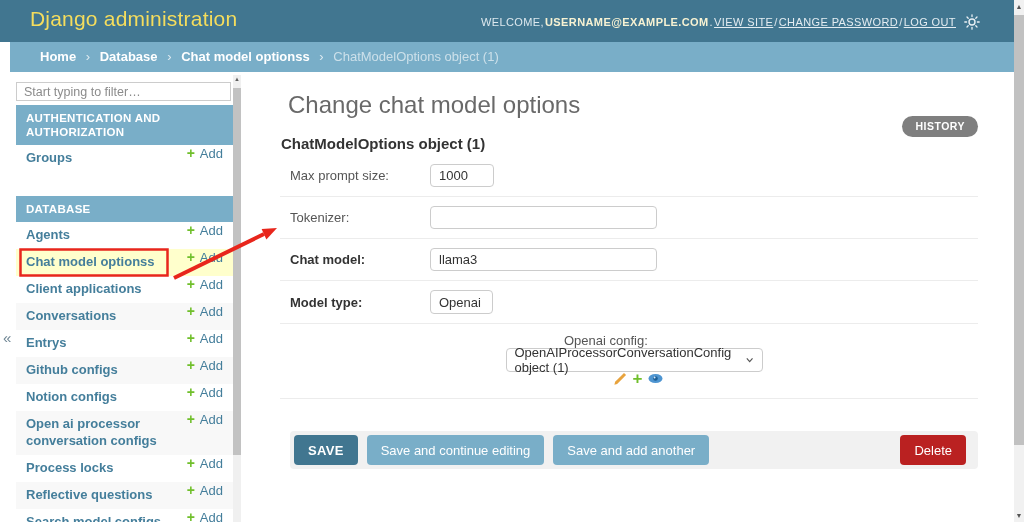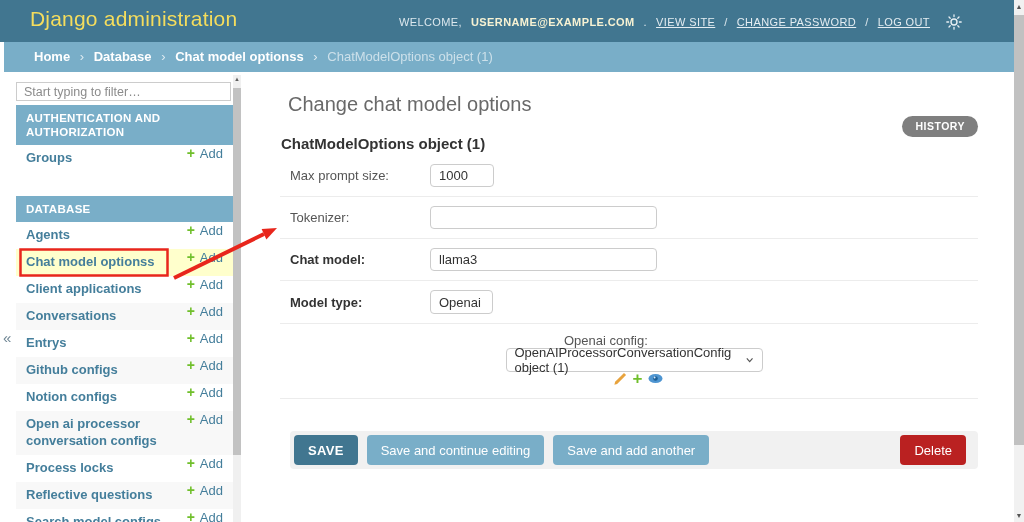--- a/index.html
+++ b/index.html
@@ -3,27 +3,27 @@
 <meta charset="utf-8">
 <style>
   :root { font-family: "Liberation Sans", "DejaVu Sans", sans-serif; }
   * { box-sizing: border-box; margin: 0; padding: 0; }
   body { width: 1024px; height: 522px; overflow: hidden; background: #fff; }
   .viewport { position: relative; width: 1024px; height: 522px; background: #fff; overflow: hidden; }
 
   
   .hdr { position: absolute; left: 0; top: 0; width: 1014px; height: 42px; background: var(--header_bg); }
   .branding { position: absolute; left: 30px; top: 7px; font-size: 21px; font-weight: 400; color: var(--accent_yellow); letter-spacing: 0.2px; }
-  .user-tools { position: absolute; right: 52px; top: 14px; font-size: 11px; color: #dde8ee; letter-spacing: 0.4px; display: flex; align-items: center; gap: 9px; white-space: nowrap; }
+  .user-tools { position: absolute; right: 34px; top: 14px; font-size: 11px; color: #dde8ee; letter-spacing: 0.4px; display: flex; align-items: center; gap: 1px; white-space: nowrap; }
   .user-tools .uname { font-weight: bold; color: #f7f2d3; }
   .user-tools a { color: #e4edf2; text-decoration: underline; cursor: pointer; }
   .theme-toggle { margin-left: 7px; display: inline-flex; cursor: pointer; }
 
   
-  .crumbs { position: absolute; left: 4px; top: 42px; width: 1014px; height: 30px; background: var(--bar_bg); font-size: 13px; line-height: 30px; padding-left: 30px; color: #fff; white-space: nowrap; }
+  .crumbs { position: absolute; left: 10px; top: 42px; width: 1014px; height: 30px; background: var(--bar_bg); font-size: 13px; line-height: 30px; padding-left: 30px; color: #fff; white-space: nowrap; }
   .crumbs a { color: #fff; font-weight: 600; text-decoration: none; cursor: pointer; }
   .crumbs .sep { color: rgba(255,255,255,0.75); margin: 0 6px; }
   .crumbs .current { color: rgba(255,255,255,0.62); }
 
   
   .sidebar { position: absolute; left: 16px; top: 82px; width: 217px; }
   .filter-input { width: 215px; height: 19px; border: 1px solid #ccc; font-size: 12.5px; padding: 1px 7px; color: #333; font-family: inherit; display: block; margin-bottom: 4px; }
   .filter-input::placeholder { color: #8b8b8b; }
   .module-header { background: var(--bar_bg); color: #fff; font-size: 11.5px; font-weight: bold; text-transform: uppercase; padding: 6px 10px; line-height: 14px; letter-spacing: 0.3px; }
   .nav-row { display: flex; justify-content: space-between; align-items: flex-start; min-height: 27px; padding: 0 10px; font-size: 13px; background: #fff; }
@@ -42,21 +42,21 @@
 
   
   .page-scroll { position: absolute; right: 0; top: 0; width: 10px; height: 522px; background: #f1f1f1; }
   .page-scroll .thumb { position: absolute; left: 0; top: 15px; width: 10px; height: 430px; background: #c1c1c1; }
   .page-scroll .arrow-up, .page-scroll .arrow-down { position: absolute; left: 0; width: 10px; text-align: center; font-size: 7px; color: #555; }
   .page-scroll .arrow-up { top: 3px; }
   .page-scroll .arrow-down { bottom: 3px; }
 
   
   .main { position: absolute; left: 280px; top: 75px; width: 698px; }
-  .page-title { font-size: 20px; font-weight: 400; color: #696969; padding: 18px 0 0 8px; line-height: 23px; }
+  .page-title { font-size: 24px; font-weight: 400; color: #696969; padding: 18px 0 0 8px; line-height: 23px; }
   .history-button { position: absolute; top: 41px; right: 0; background: var(--history_gray); color: #fff; border-radius: 11px; height: 21px; line-height: 21px; padding: 0 13px; font-size: 10.5px; font-weight: bold; letter-spacing: 0.5px; text-decoration: none; cursor: pointer; }
   .object-title { font-size: 15px; font-weight: bold; color: #333; margin: 19px 0 0 1px; }
 
   .form { margin-top: 3px; }
   .form-row { display: flex; align-items: center; padding: 9px 0 9px 10px; border-bottom: 1px solid var(--divider); }
   .form-row.last { padding-bottom: 13px; flex-direction: column; }
   .form-row label { width: 140px; flex: none; font-size: 13px; color: #555; }
   .form-row label.required { font-weight: bold; color: #333; }
   .txt { height: 23px; border: 1px solid #ccc; border-radius: 4px; padding: 3px 8px; font-size: 13px; color: #333; font-family: inherit; }
   .w-sm { width: 64px; }

